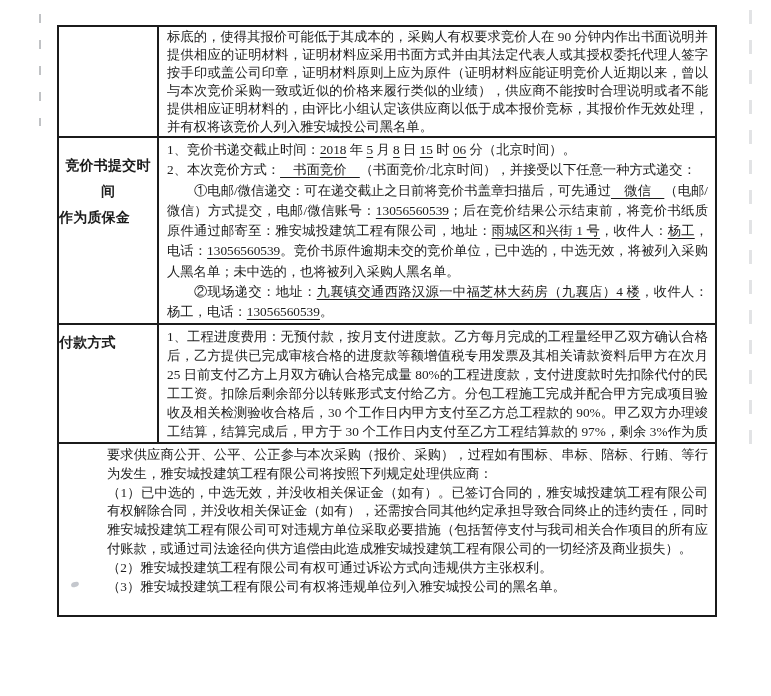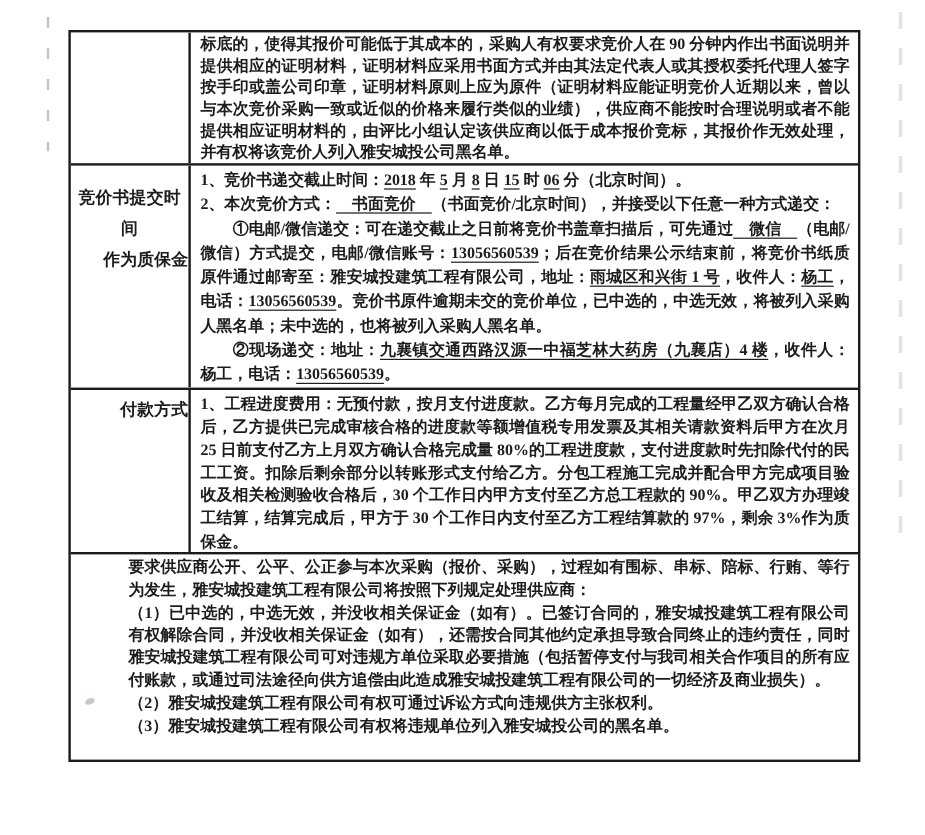--- a/index.html
+++ b/index.html
@@ -12,36 +12,36 @@
 
   
   .btable{
     position:absolute;left:57px;top:25px;width:660px;
     border:2px solid #1b1b1b;box-sizing:border-box;background:#fff;
   }
   .trow{display:flex;box-sizing:border-box;overflow:hidden;}
   .trow + .trow{border-top:2px solid #1b1b1b;}
   .r0{height:109px;}
   .r1{height:187px;}
-  .r2{height:137px;}
+  .r2{height:119px;}
   .r3{height:173px;}
 
   .lcell{
     width:100px;flex:none;border-right:2px solid #1b1b1b;box-sizing:border-box;
-    display:flex;flex-direction:column;align-items:flex-end;
+    display:flex;flex-direction:column;align-items:flex-start;
     font-weight:700;font-size:14px;text-align:center;letter-spacing:.2px;
   }
   .r1 .lcell{padding-top:15px;line-height:26px;}
   .r2 .lcell{padding-top:7px;line-height:22px;}
   .r3 .lcell{justify-content:center;line-height:22px;}
 
   .ccell{
     flex:1;box-sizing:border-box;overflow:hidden;
     padding:1px 7px 0 8px;
-    font-size:13.3px;font-weight:700;text-align:justify;
+    font-size:13.3px;font-weight:400;text-align:justify;
   }
   .r0 .ccell{line-height:17.9px;}
   .r1 .ccell{line-height:20.3px;padding-top:2px;}
   .r2 .ccell{line-height:19.1px;padding-top:2px;}
   .r3 .ccell{line-height:18.8px;padding-top:2px;margin-left:40px;}
 
   .para{margin:0;}
   .para.indent{text-indent:27px;}
   .u{
     text-decoration:underline;

